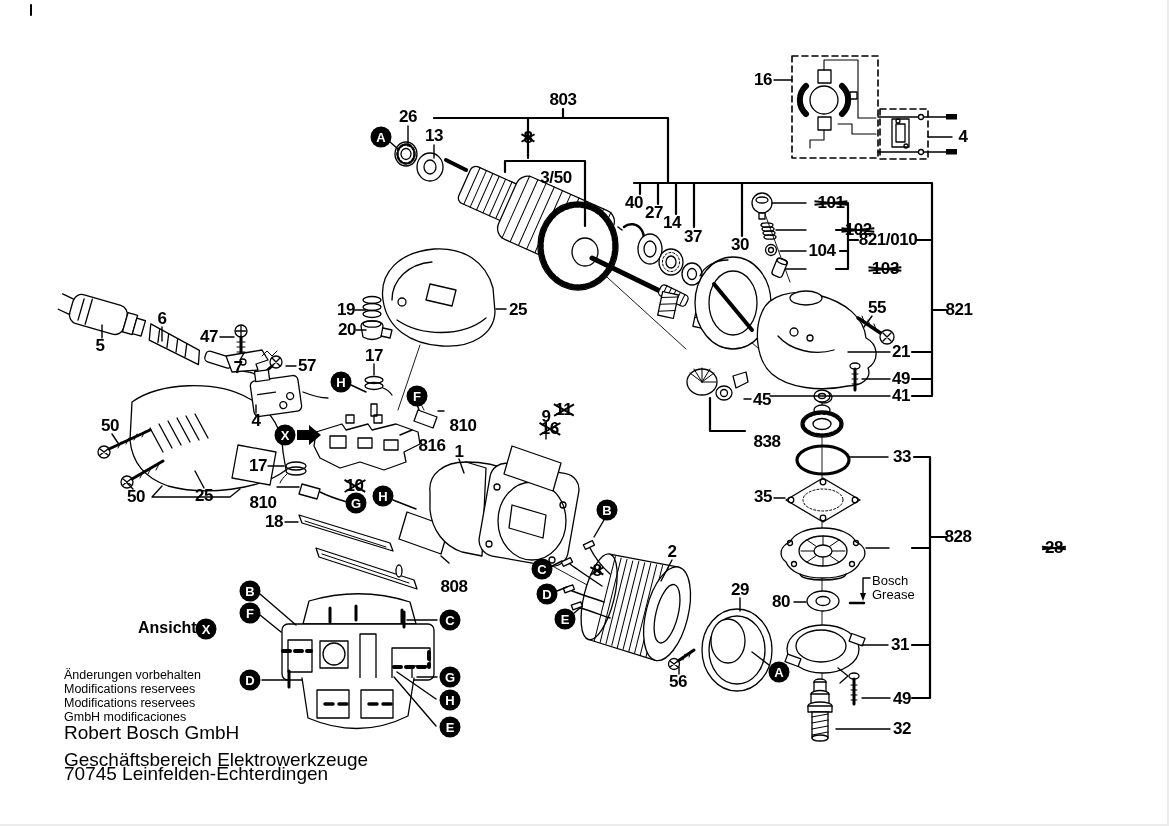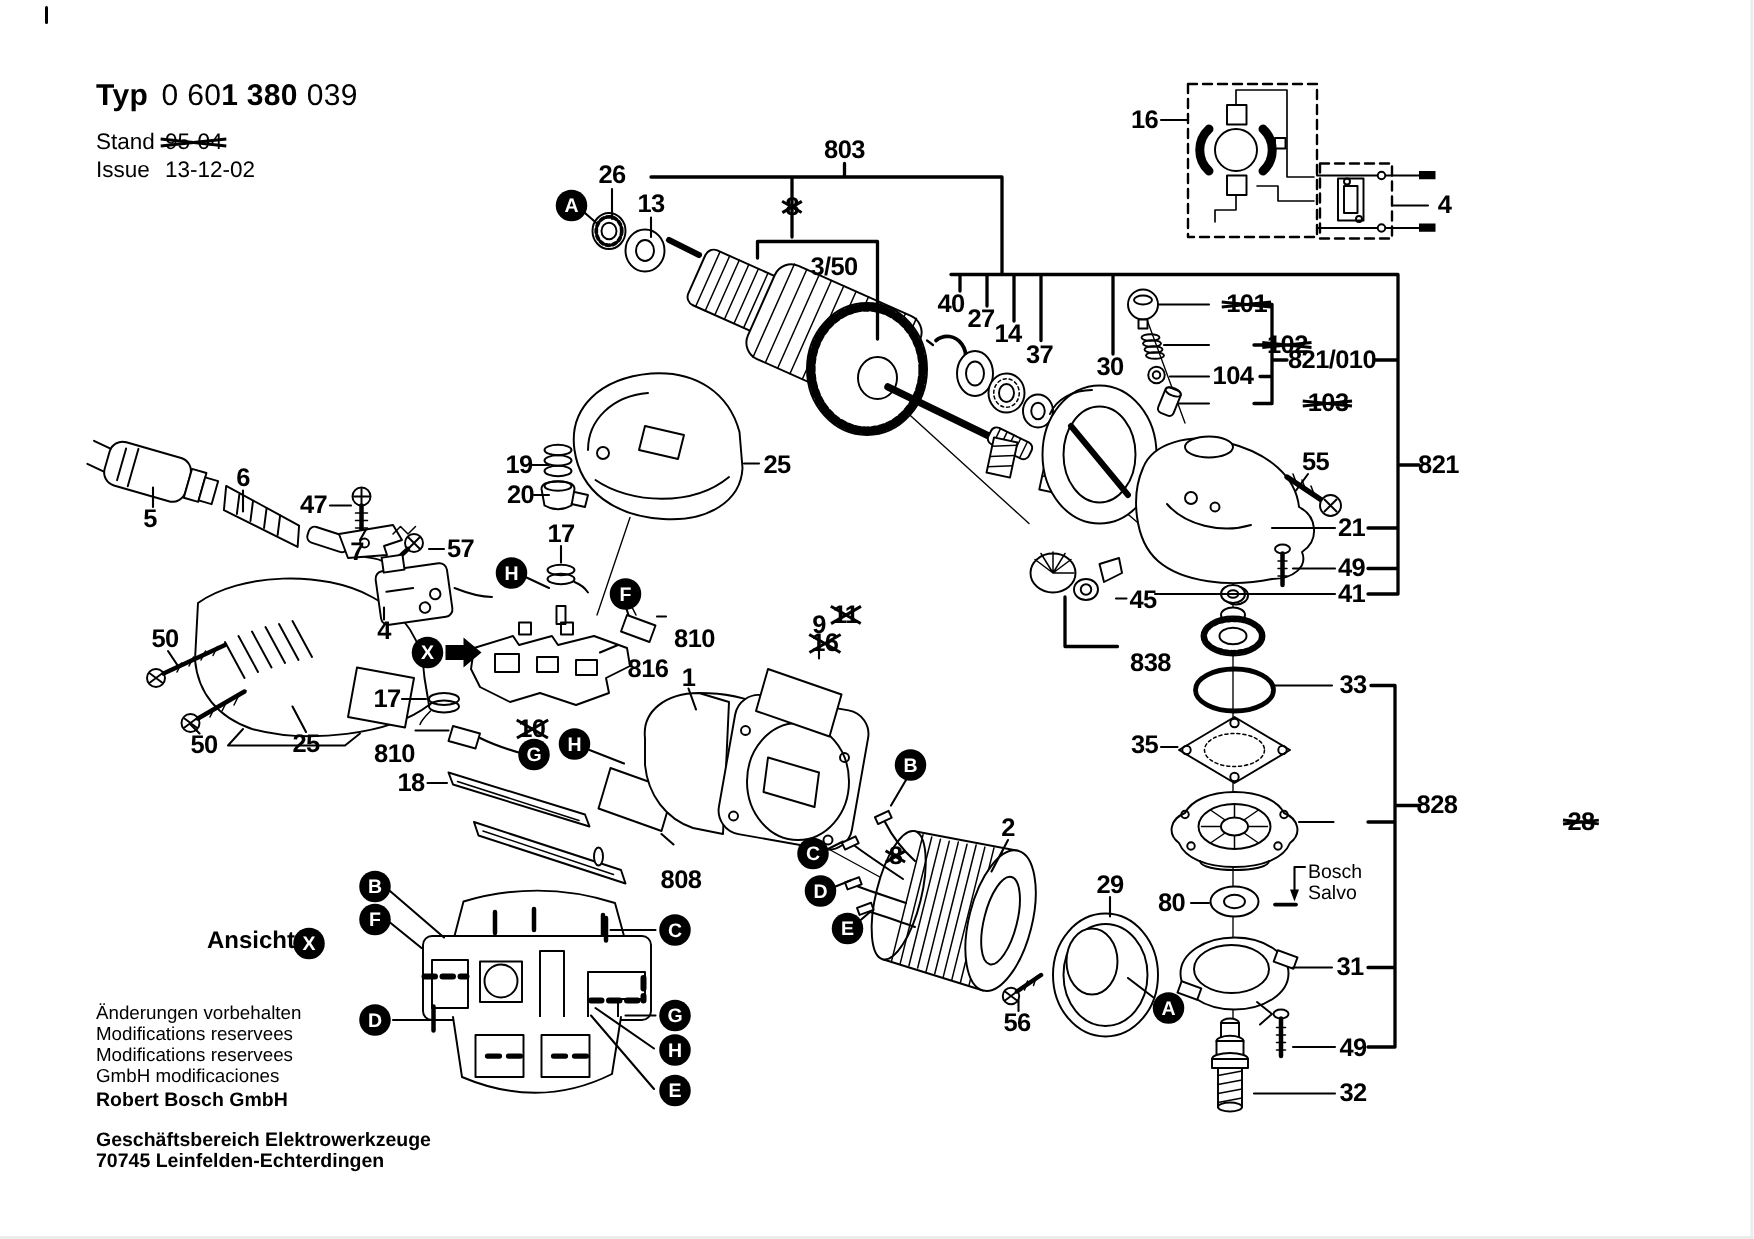--- a/index.html
+++ b/index.html
@@ -20,21 +20,21 @@
   .struck-x::before{transform:rotate(30deg);}
   .struck-x::after{transform:rotate(-30deg);}
   .header{position:absolute;left:64px;top:53px;}
   .typ-line{font-size:20px;margin-bottom:10px;letter-spacing:0.2px;}
   .typ-line .b{font-weight:bold;}
   .typ-line .k{font-weight:bold;margin-right:9px;}
   .typ-line .gap{margin-left:6px;}
   .meta-line{font-size:15px;margin-top:2px;}
   .meta-key{display:inline-block;width:46px;}
   .footer{position:absolute;left:64px;top:668px;font-size:12.5px;line-height:14px;}
-  .footer .company{font-weight:bold;font-size:13px;margin-top:2px;}
+  .footer .company{font-weight:normal;font-size:19px;margin-top:2px;}
   .view-label{position:absolute;left:138px;top:619px;font-weight:bold;font-size:16px;}
   .grease{position:absolute;left:872px;top:574px;font-size:13px;line-height:14px;}
 </style>
 </head>
 <body>
 
 <div class="page">
 
 <svg width="1169" height="826" viewBox="0 0 1169 826" fill="none" stroke="#000" stroke-width="1.3" stroke-linecap="round" stroke-linejoin="round">
 
@@ -404,39 +404,28 @@
   </g>
 
   <polygon points="297,430 309,430 309,425 321,435 309,445 309,440 297,440" fill="#000" stroke="none"></polygon>
   <g>
     <path d="M870,578 H863 V593" stroke-width="1.4"></path>
     <polygon points="860,593 866,593 863,601" fill="#000" stroke="none"></polygon>
     <path d="M850,603 H864" stroke-width="2.5"></path>
   </g>
 </svg>
 
-<div class="header">
-  <div class="typ-line">
-    <span class="k">Typ</span><span>0 60</span><span class="b">1 380</span><span class="gap">039</span>
-  </div>
-  <div class="meta-line">
-    <span class="meta-key">Stand</span><span class="struck-line">95-04</span>
-  </div>
-  <div class="meta-line">
-    <span class="meta-key">Issue</span><span>13-12-02</span>
-  </div>
-</div>
 
 <div class="view-label">
   <span>Ansicht</span>
 </div>
 
 <div class="grease">
   <div>Bosch</div>
-  <div>Salvo</div>
+  <div>Grease</div>
 </div>
 
 <div class="footer">
   <div>Änderungen vorbehalten</div>
   <div>Modifications reservees</div>
   <div>Modifications reservees</div>
   <div>GmbH modificaciones</div>
   <div class="company">Robert Bosch GmbH</div>
   <div class="company" style="margin-top:13px;">Geschäftsbereich Elektrowerkzeuge</div>
   <div class="company" style="margin-top:0;">70745 Leinfelden-Echterdingen</div>

